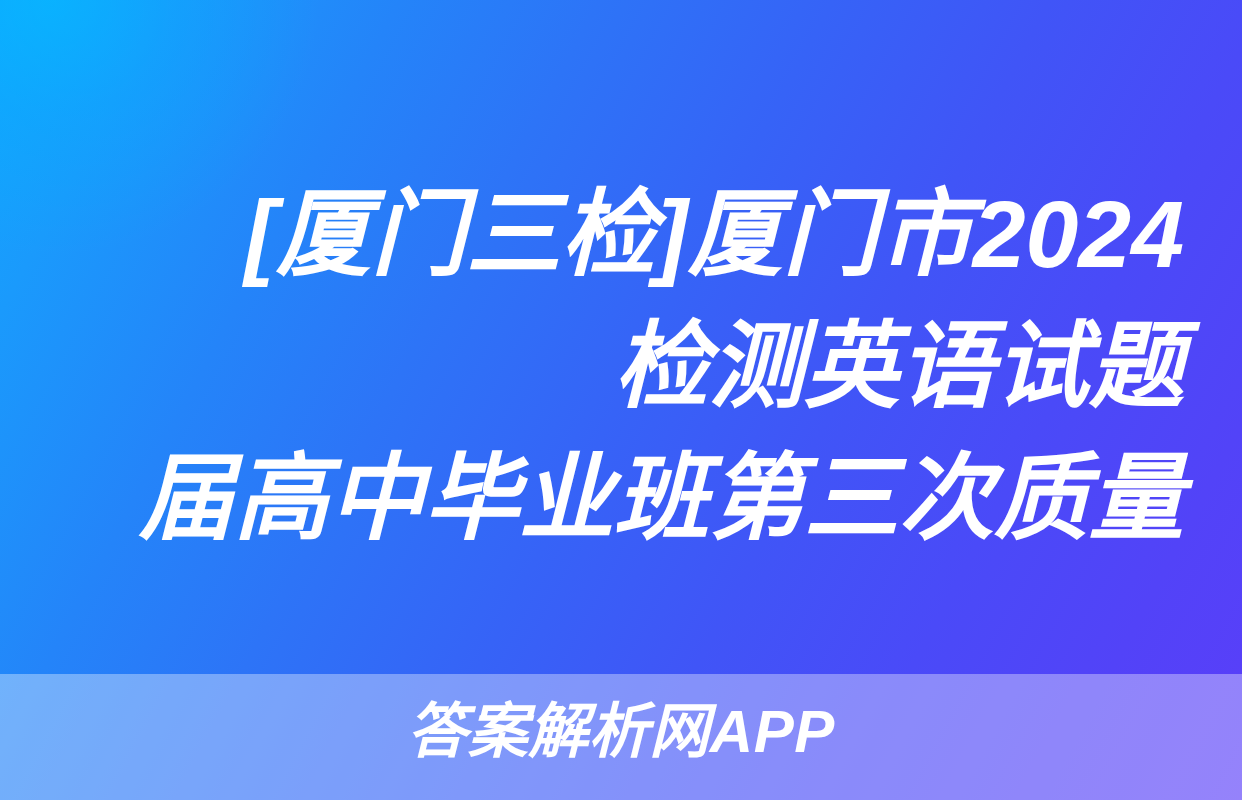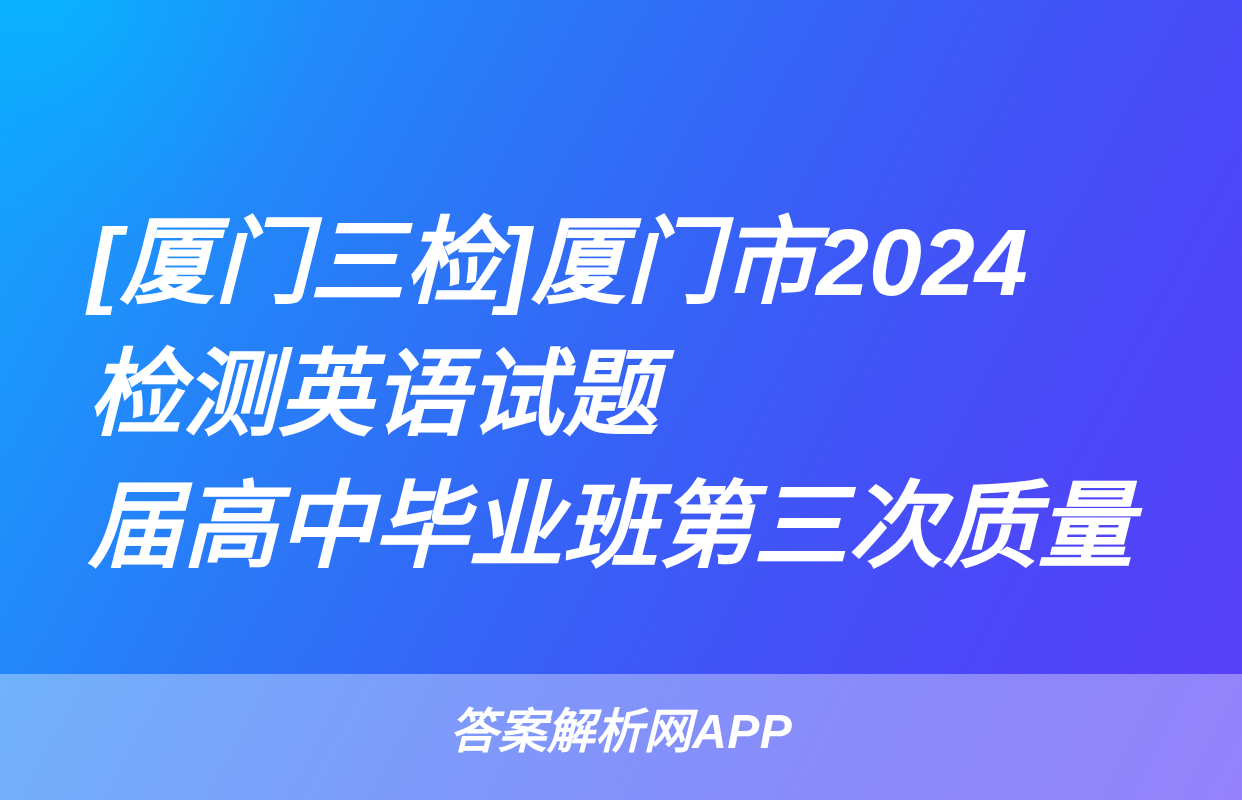--- a/index.html
+++ b/index.html
@@ -42,24 +42,24 @@
                 rgba(0,190,255,0.55) 0%,
                 rgba(0,180,255,0.28) 45%,
                 rgba(0,170,255,0.0) 100%);
   }
 
   
   .title-block {
     position: absolute;
     left: 0;
     right: 0;
-    top: 196px;
-    padding: 0 88px;
+    top: 168px;
+    padding: 0 58px;
     box-sizing: border-box;
-    text-align: left;
+    text-align: right;
     z-index: 3;
   }
 
   .title-line {
     display: block;
     color: #ffffff;
     font-size: 95px;
     line-height: 132px;
     font-weight: 700;
     font-style: italic;
@@ -80,21 +80,21 @@
   }
 
   .watermark {
     position: absolute;
     left: 0;
     right: 0;
     top: 705px;
     text-align: center;
     z-index: 5;
     color: #ffffff;
-    font-size: 48px;
+    font-size: 60px;
     line-height: 54px;
     font-weight: 700;
     font-style: italic;
     letter-spacing: 0.5px;
     white-space: nowrap;
   }
 </style>
 </head>
 <body>
 

